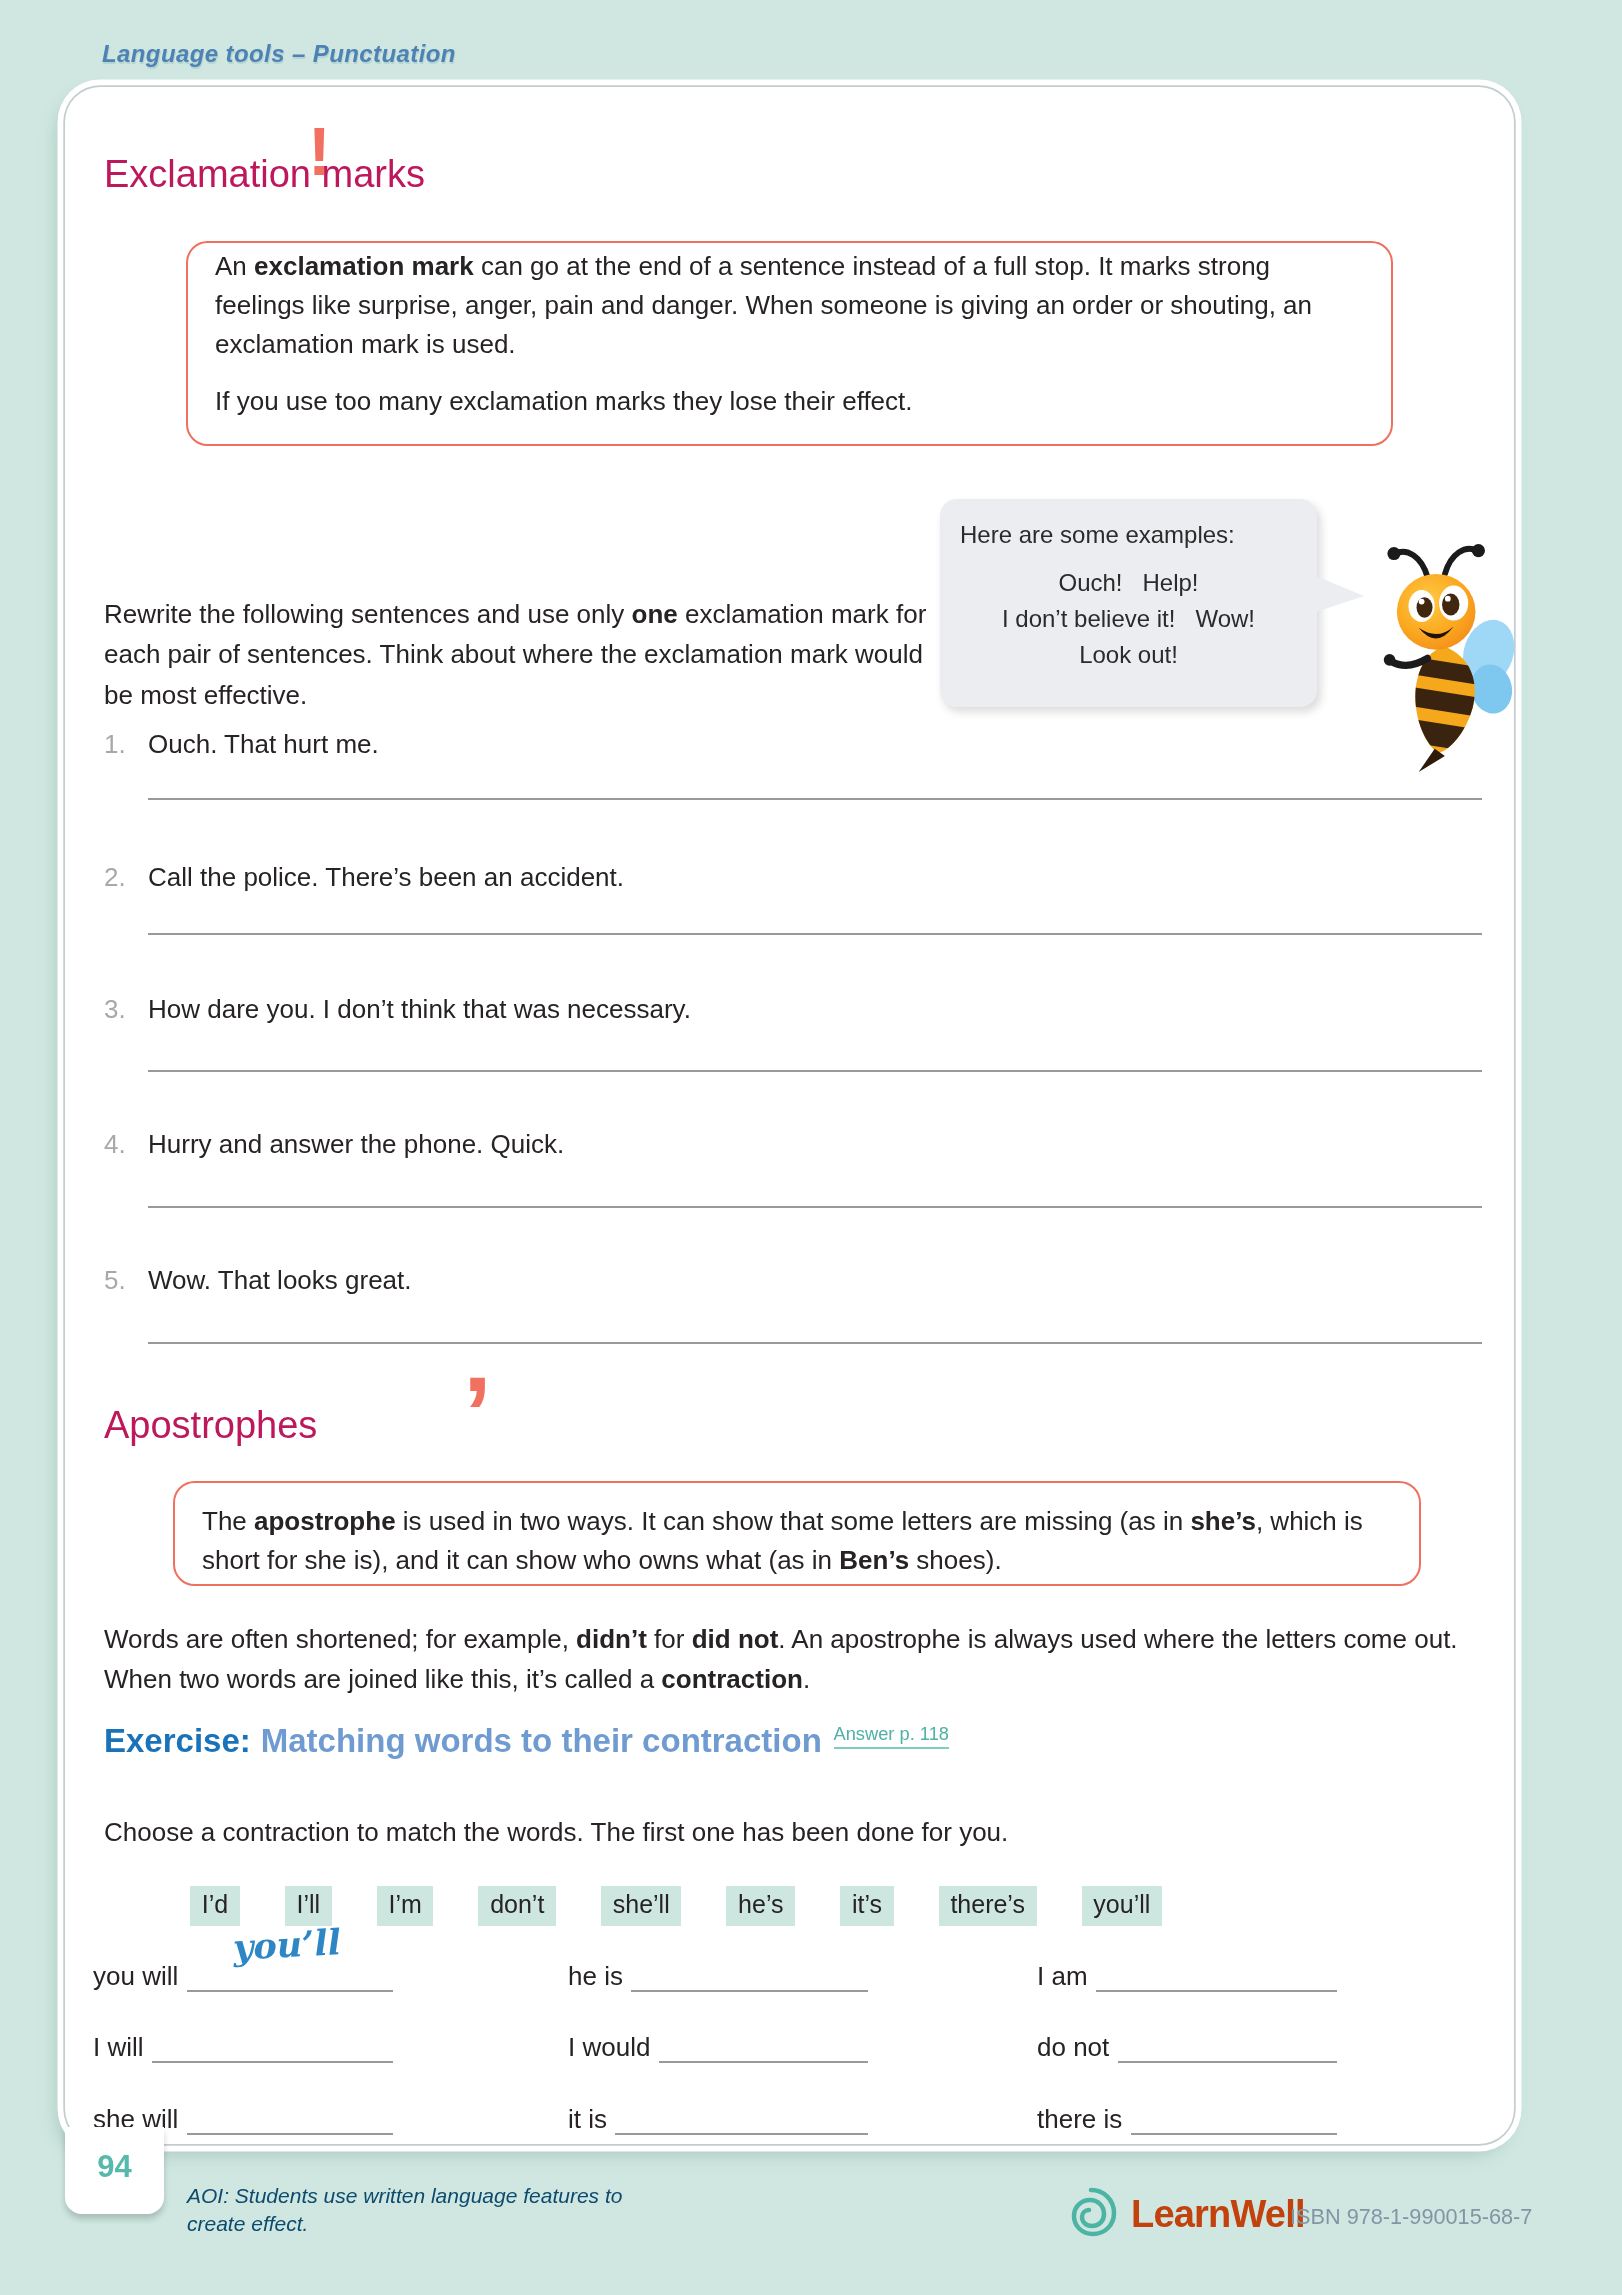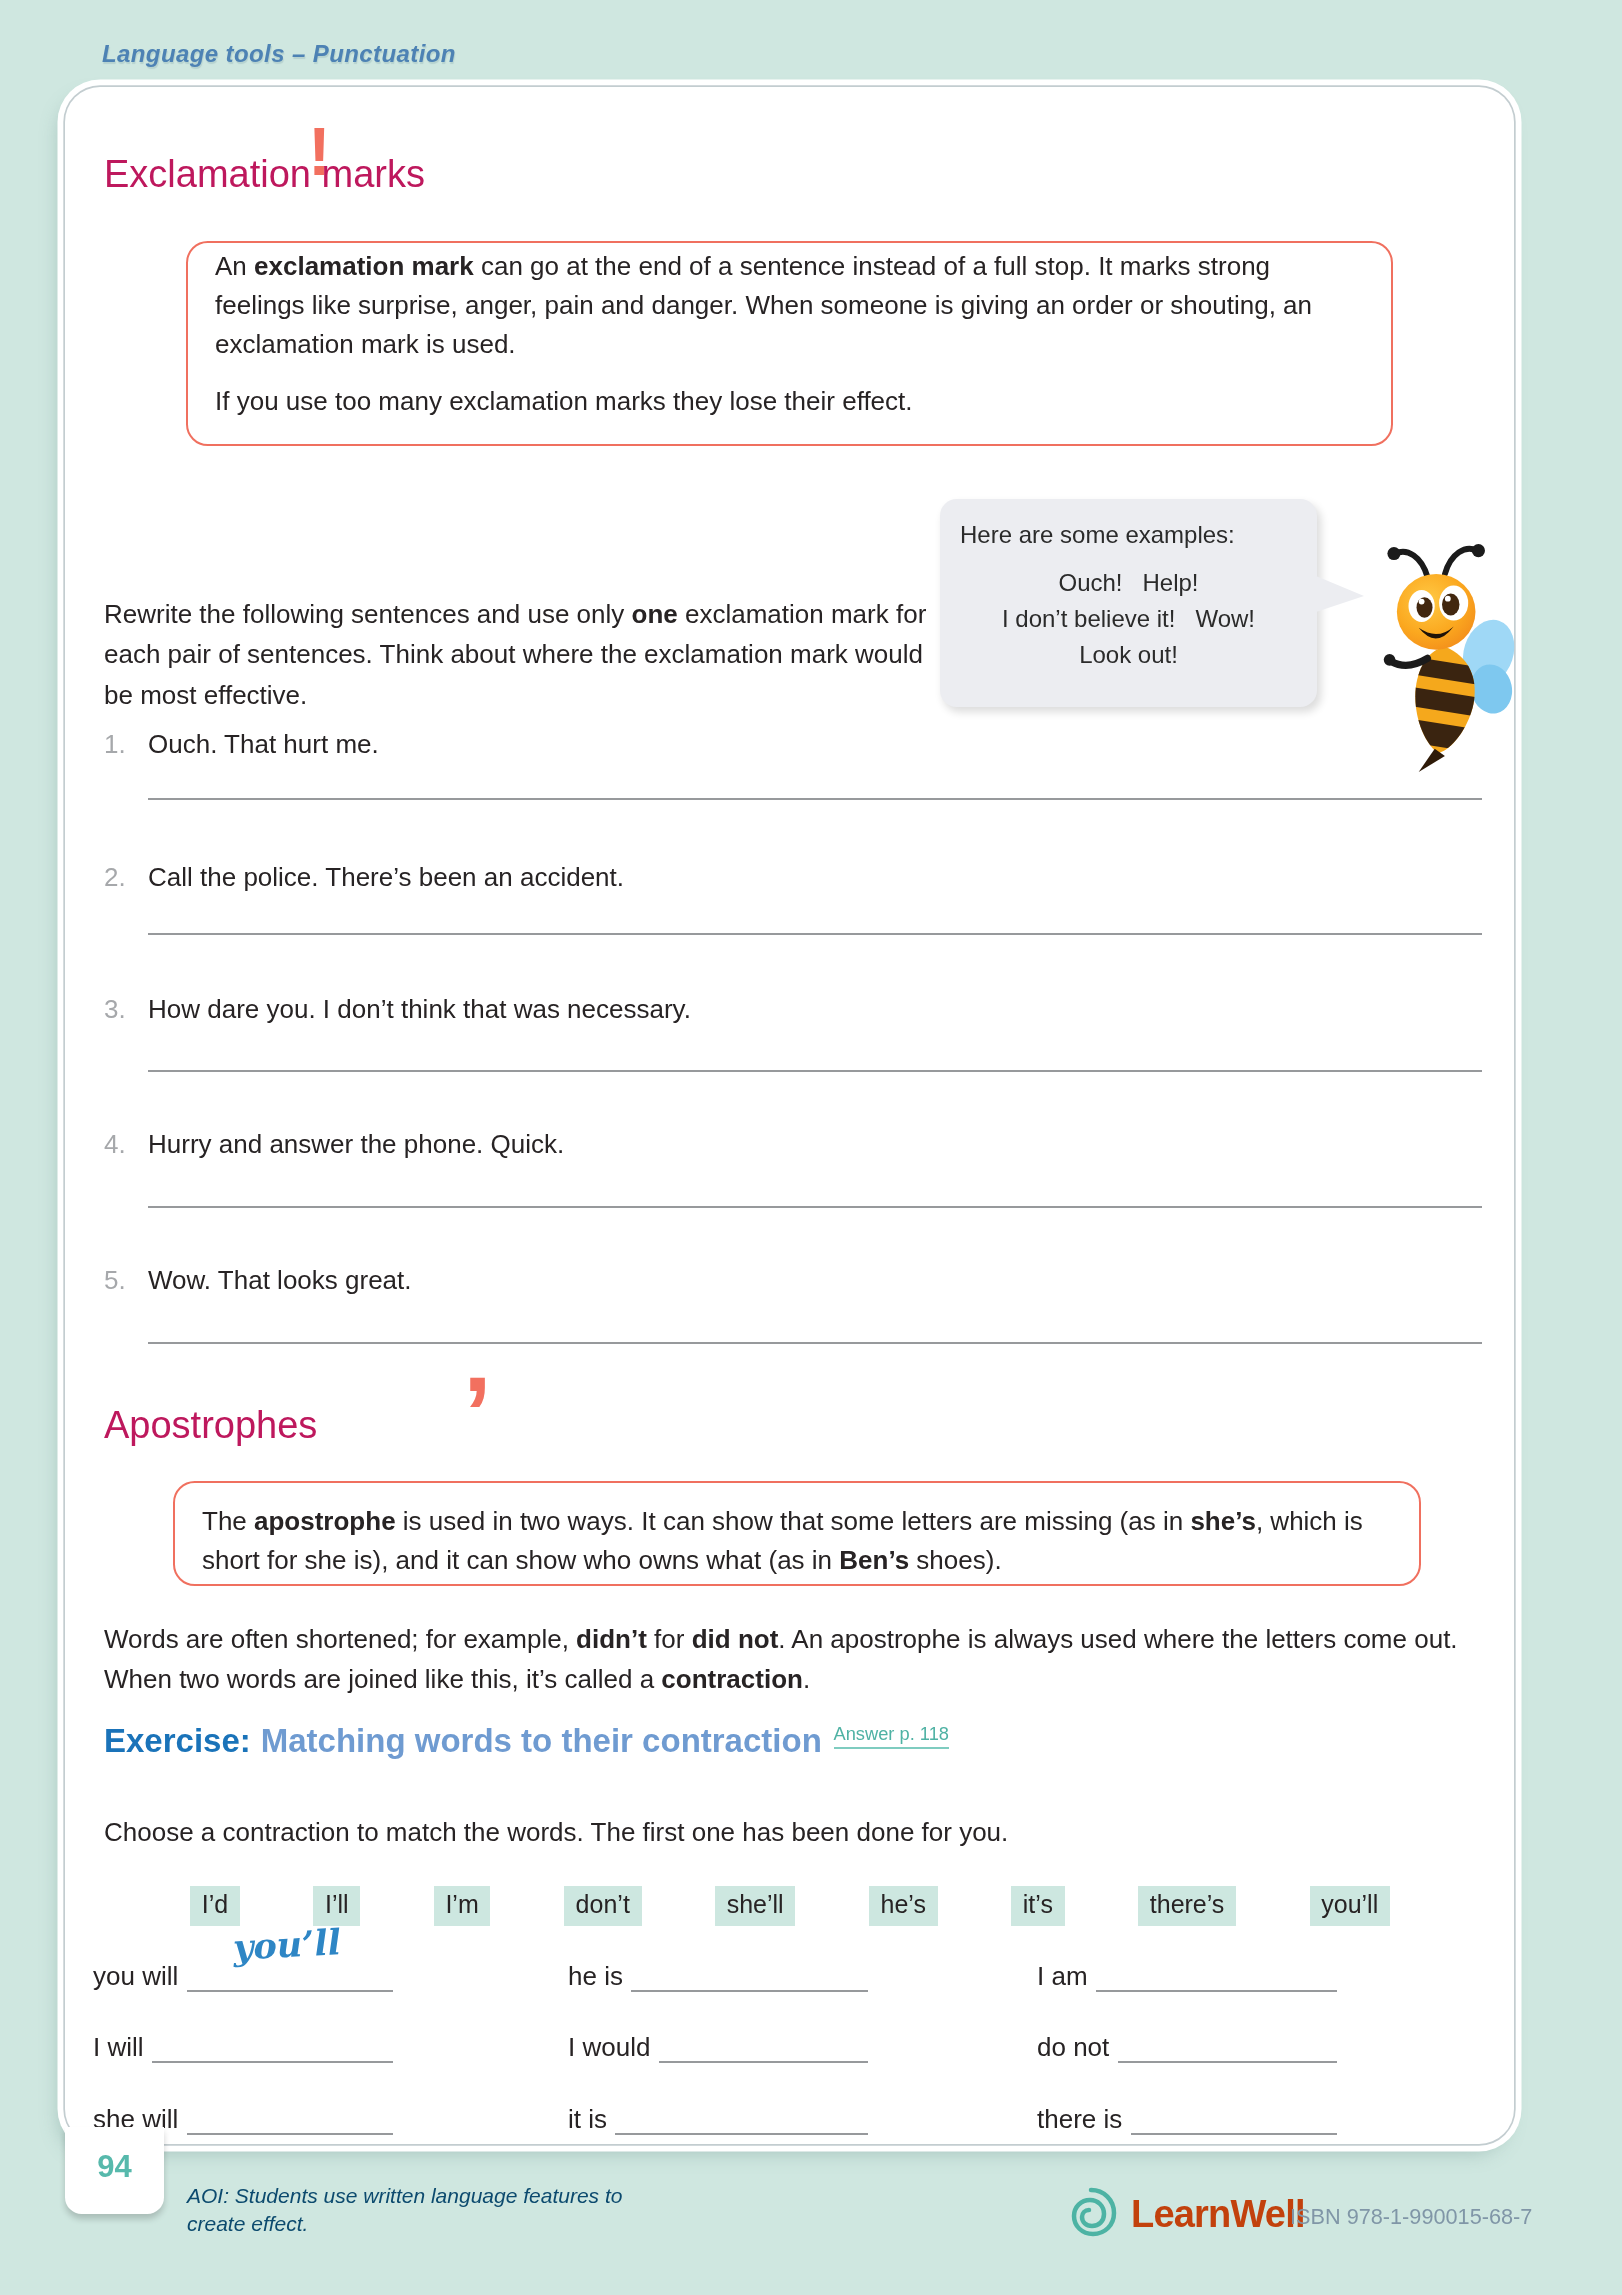--- a/index.html
+++ b/index.html
@@ -81,21 +81,21 @@
   .item-num  { position:absolute; left:39px; font-size:26px; color:#a6a8ab; }
   .item-text { position:absolute; left:83px; font-size:26px; }
   .write-line {
     position:absolute; left:83px; width:1334px; height:2.5px;
     border-bottom:2.5px solid #97999c; cursor:text;
   }
 
   
   .word-bank {
     position:absolute; left:125px; top:1799px; width:1200px;
-    display:flex; justify-content:space-between; gap:45px;
+    display:flex; justify-content:flex-start; gap:45px;
   }
   .chip {
     background:#cde7e0; padding:4.2px 11.7px 6.7px 11.7px;
     font-size:25px; color:#272324; white-space:nowrap;
   }
 
   
   .match-cell { position:absolute; width:300px; display:flex; align-items:flex-end; font-size:26px; }
   .match-cell .line {
     flex:1; margin-left:8.3px; border-bottom:2.5px solid #97999c;

